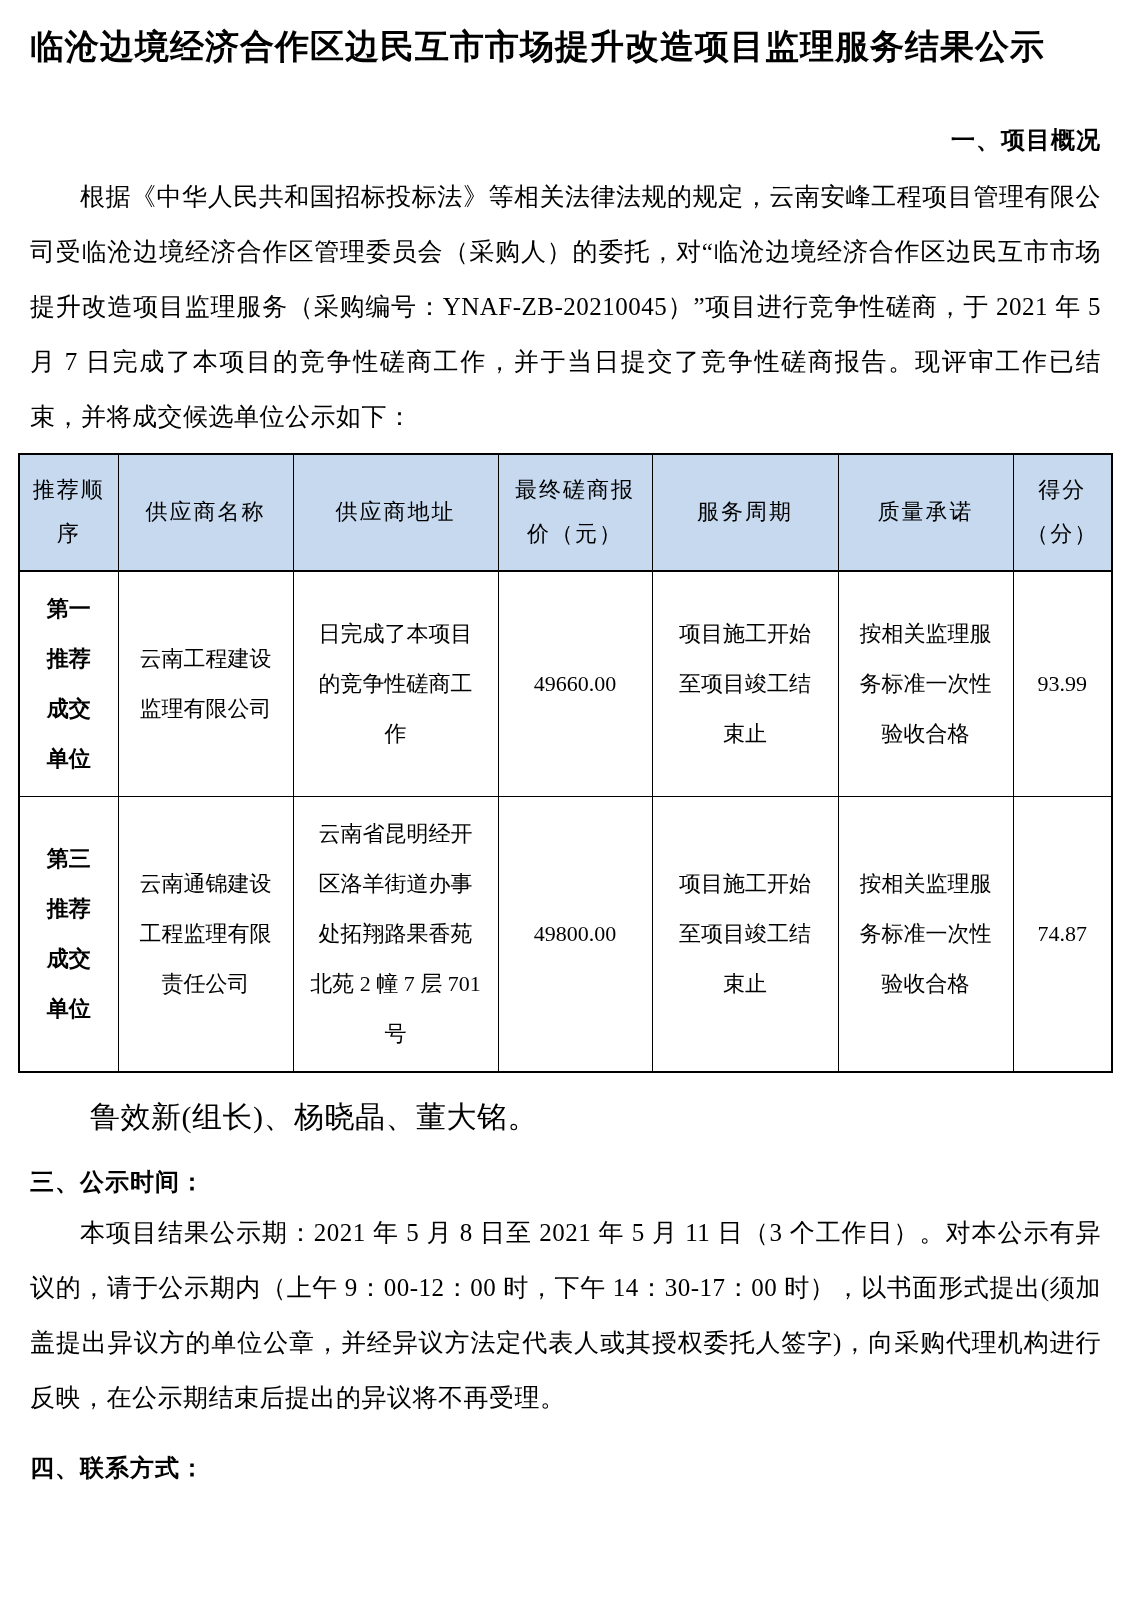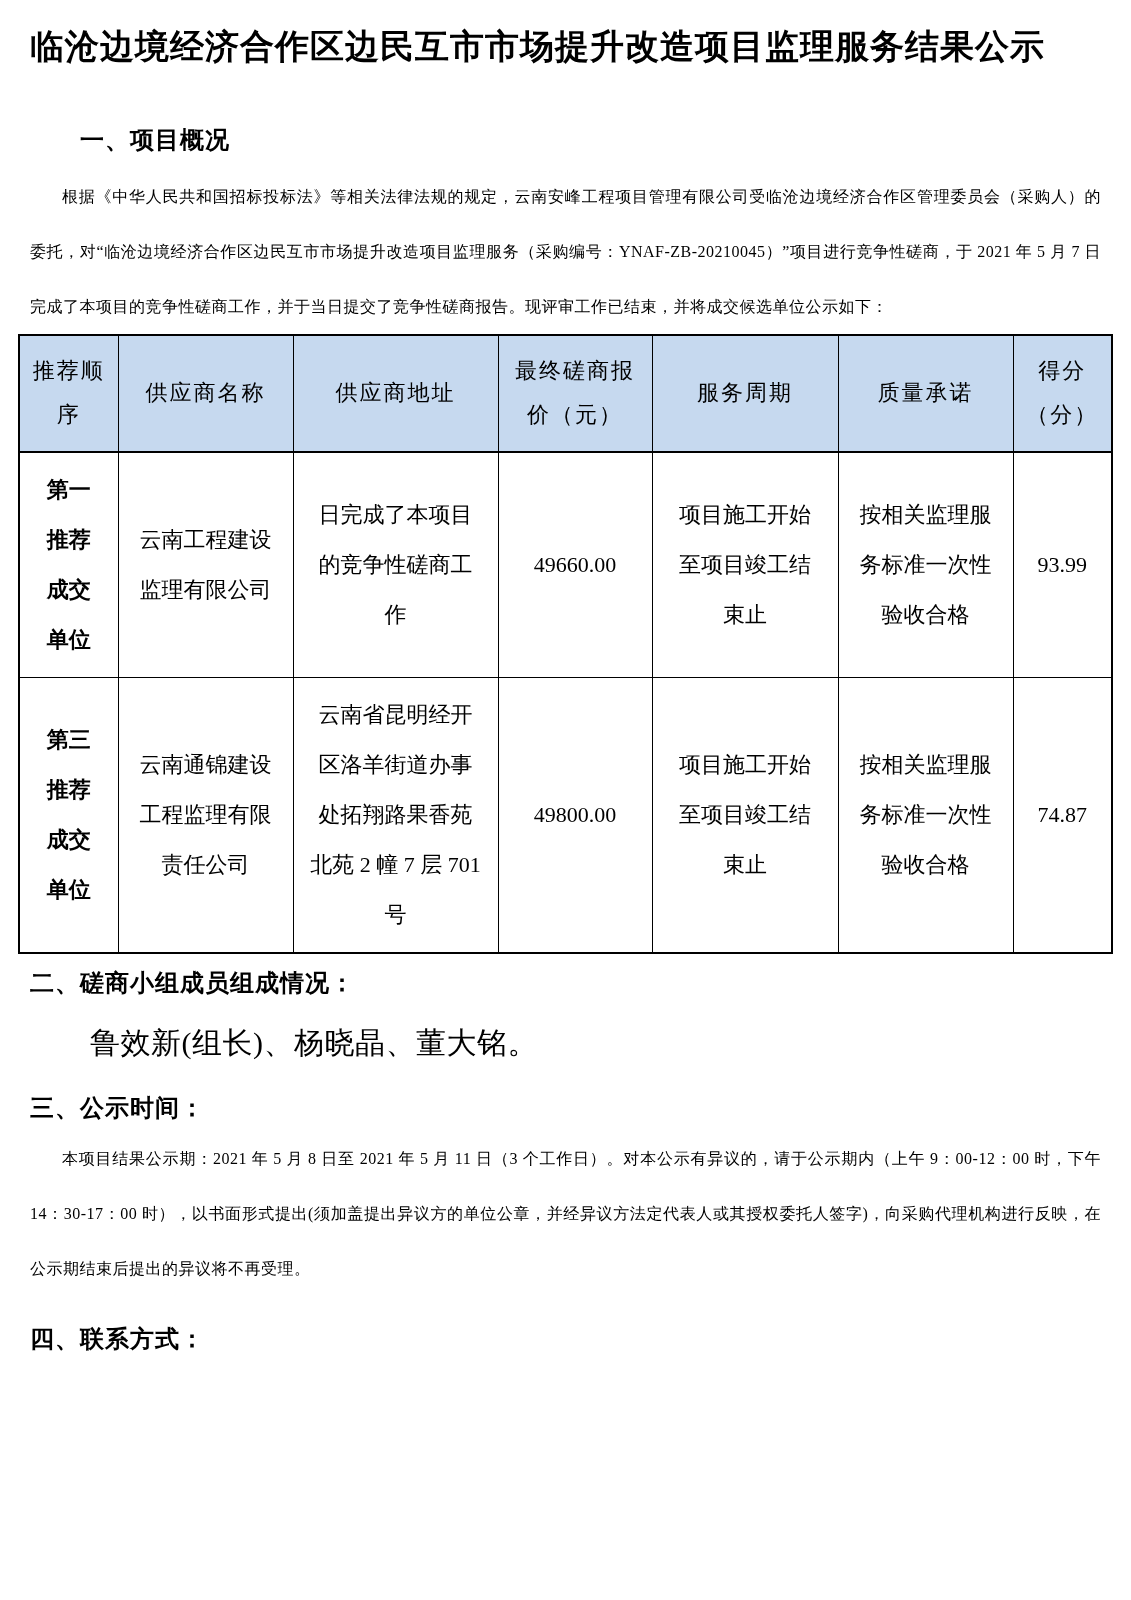--- a/index.html
+++ b/index.html
@@ -24,35 +24,36 @@
     margin-top: 2px;
   }
 
   .sec-heading {
     font-family: "Liberation Sans", "DejaVu Sans", sans-serif;
     font-weight: bold;
     font-size: 24px;
     letter-spacing: 1px;
     line-height: 1.35;
   }
-  .sec-heading.indented { margin-left: 50px; }
+  .sec-heading.indented { margin-left: 50px; text-align: right; }
 
   .heading-1 { margin-top: 56px; }
 
   .body-par {
-    font-size: 16px;
+    font-size: 25px;
     line-height: 55px;
     text-align: justify;
     text-justify: inter-ideograph;
     text-indent: 2em;
     letter-spacing: 0.5px;
   }
   .par-1 { margin-top: 12px; }
 
   table.results {
+    margin-top: 9px;
     margin-left: -12px;
     width: 1093px;
     border-collapse: collapse;
     border: 2px solid #000;
     table-layout: fixed;
     font-size: 22px;
   }
   table.results th, table.results td {
     border: 1px solid #000;
     text-align: center;
@@ -133,21 +134,20 @@
         <td class="c-supplier">云南通锦建设工程监理有限责任公司</td>
         <td class="c-address">云南省昆明经开区洛羊街道办事处拓翔路果香苑北苑 2 幢 7 层 701 号</td>
         <td class="c-price">49800.00</td>
         <td class="c-period">项目施工开始至项目竣工结束止</td>
         <td class="c-quality">按相关监理服务标准一次性验收合格</td>
         <td class="c-score">74.87</td>
       </tr>
     </tbody>
   </table>
 
-  <div class="sec-heading heading-2">二、磋商小组成员组成情况：</div>
 
   <p class="members-line">鲁效新(组长)、杨晓晶、董大铭。</p>
 
   <div class="sec-heading heading-3">三、公示时间：</div>
 
   <p class="body-par par-3">本项目结果公示期：2021 年 5 月 8 日至 2021 年 5 月 11 日（3 个工作日）。对本公示有异议的，请于公示期内（上午 9：00-12：00 时，下午 14：30-17：00 时），以书面形式提出(须加盖提出异议方的单位公章，并经异议方法定代表人或其授权委托人签字)，向采购代理机构进行反映，在公示期结束后提出的异议将不再受理。</p>
 
   <div class="sec-heading heading-4">四、联系方式：</div>
 
 </div>

